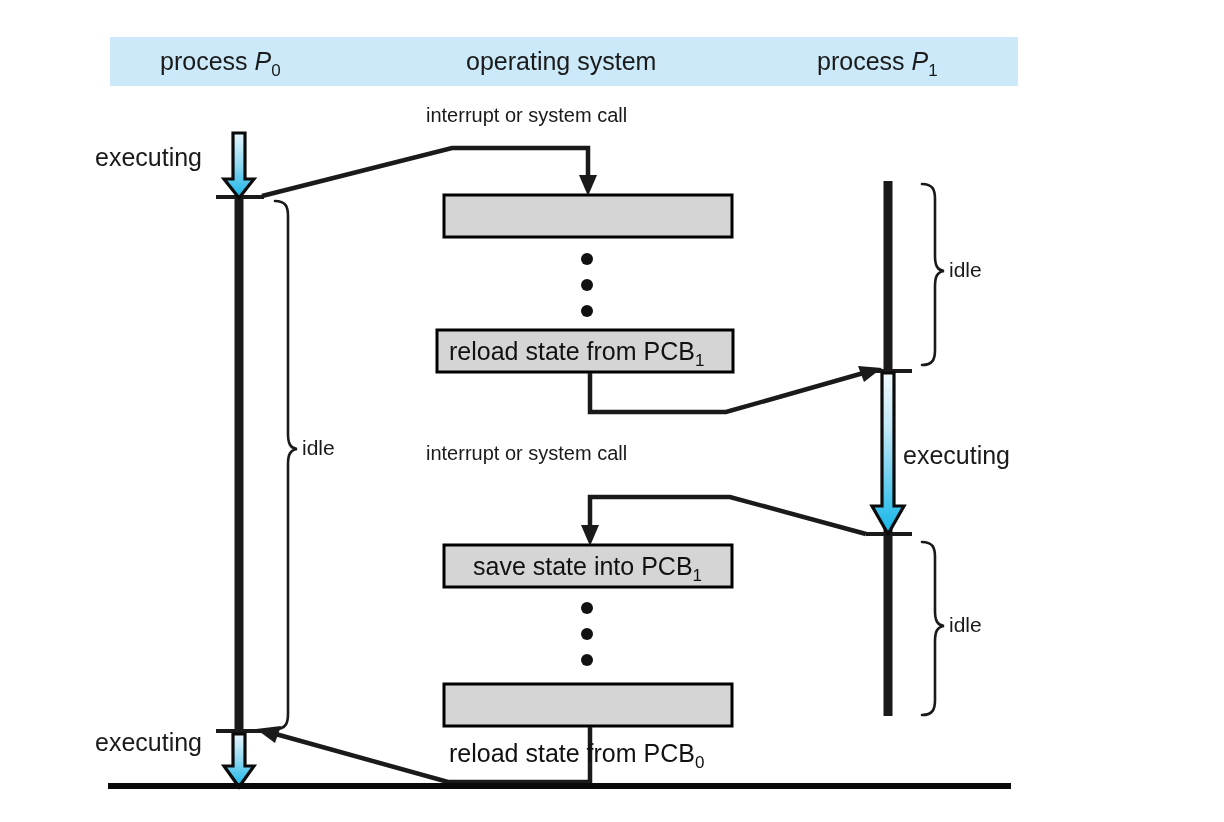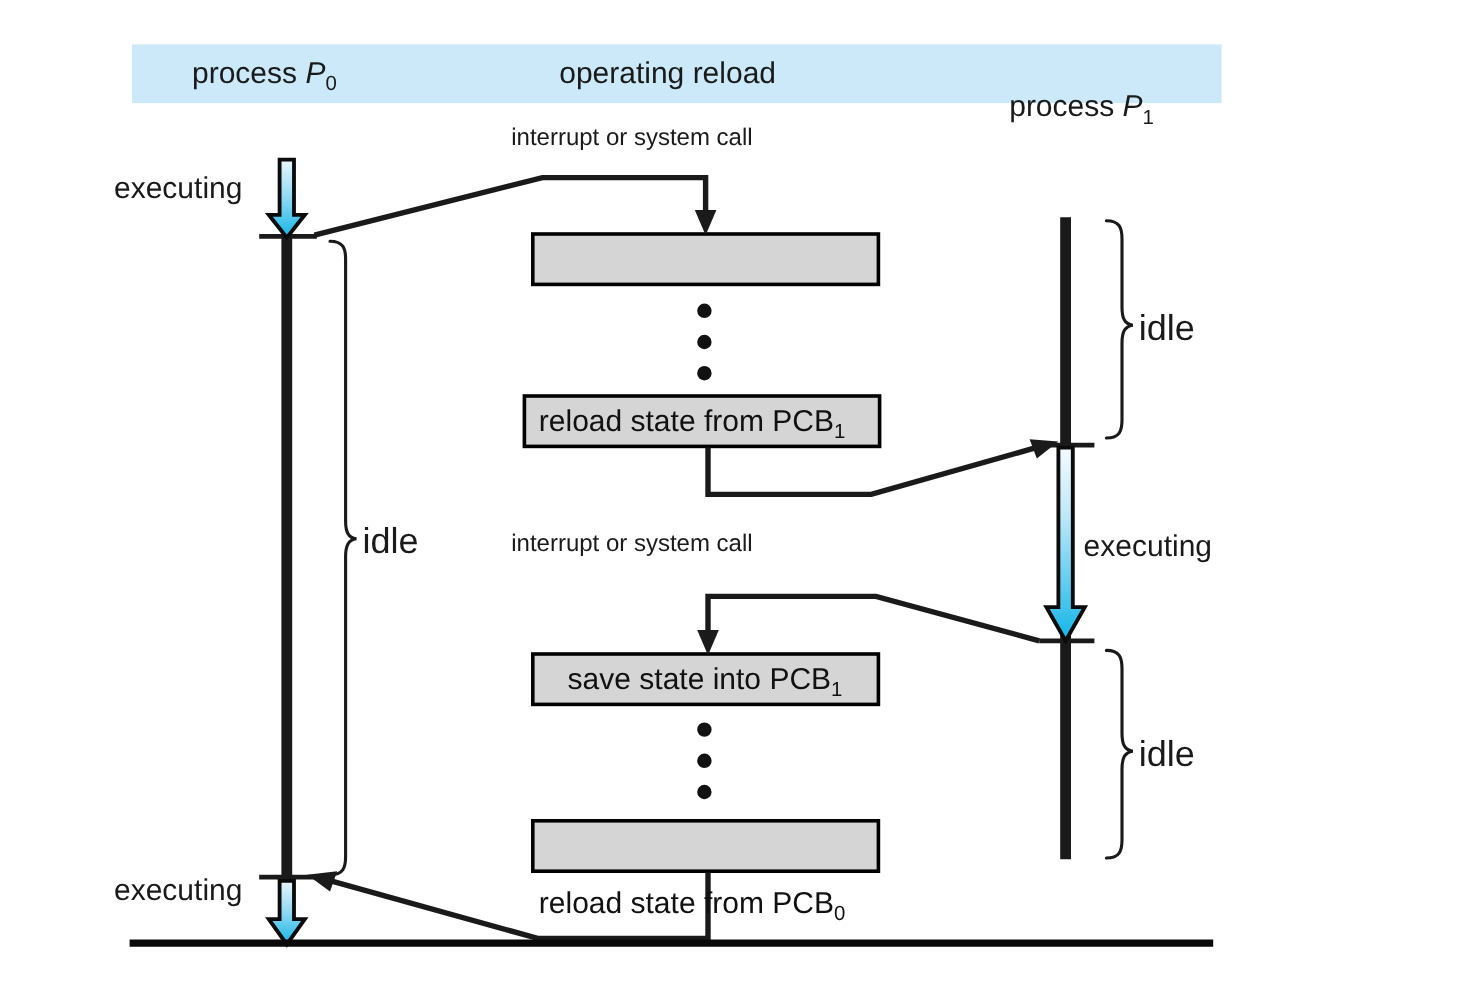--- a/index.html
+++ b/index.html
@@ -43,21 +43,21 @@
     vertical-align: sub;
     font-style: normal;
   }
   .side-lbl {
     font-size: 25px;
   }
   .os-lbl {
     font-size: 20px;
   }
   .idle-lbl {
-    font-size: 30px;
+    font-size: 21px;
   }
   .box-lbl {
     position: absolute;
     color: #111111;
     font-size: 25px;
     font-family: "Liberation Sans", sans-serif;
     white-space: nowrap;
     line-height: 1;
   }
   .box-lbl .sub {
@@ -157,24 +157,24 @@
     <path d="M 256 729 L 281 726 L 275 743 Z" fill="#1a1a1a"></path>
 
     <line x1="108" y1="786" x2="1011" y2="786" stroke="#0a0a0a" stroke-width="6"></line>
   </svg>
 
   <div class="lbl hdr-lbl" style="left:160px; top:49px;">
     <span>process </span><span class="pvar">P</span><span class="sub">0</span>
   </div>
 
   <div class="lbl hdr-lbl" style="left:466px; top:49px;">
-    <span>operating reload</span>
-  </div>
-
-  <div class="lbl hdr-lbl" style="left:841px; top:49px;margin-top:28px;">
+    <span>operating system</span>
+  </div>
+
+  <div class="lbl hdr-lbl" style="left:817px; top:49px;">
     <span>process </span><span class="pvar">P</span><span class="sub">1</span>
   </div>
 
   <div class="lbl os-lbl" style="left:426px; top:105px;">interrupt or system call</div>
 
   <div class="lbl os-lbl" style="left:426px; top:443px;">interrupt or system call</div>
 
   <div class="lbl side-lbl" style="left:95px; top:145px;">executing</div>
 
   <div class="lbl side-lbl" style="left:95px; top:730px;">executing</div>

